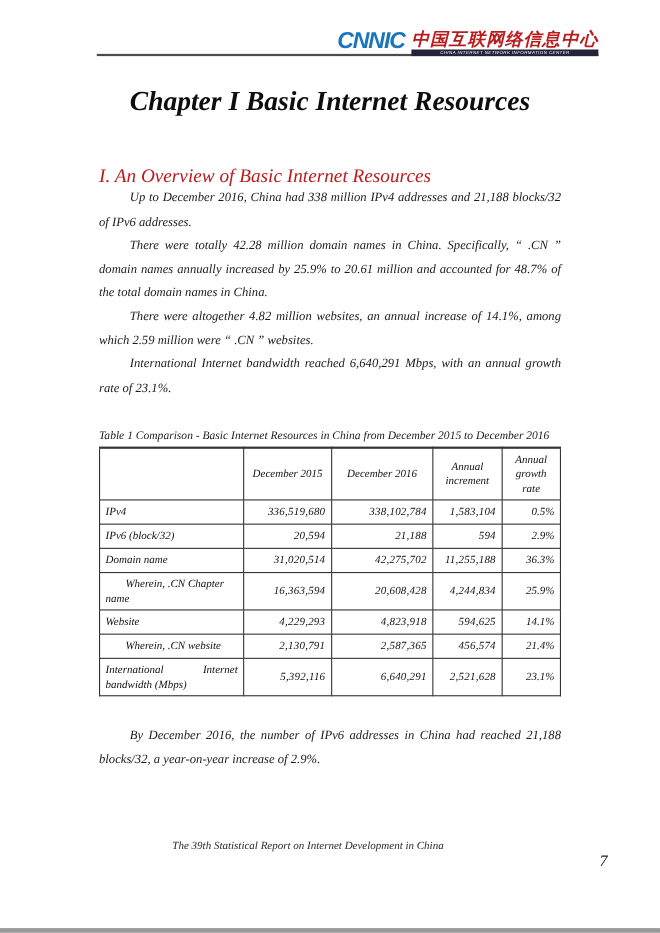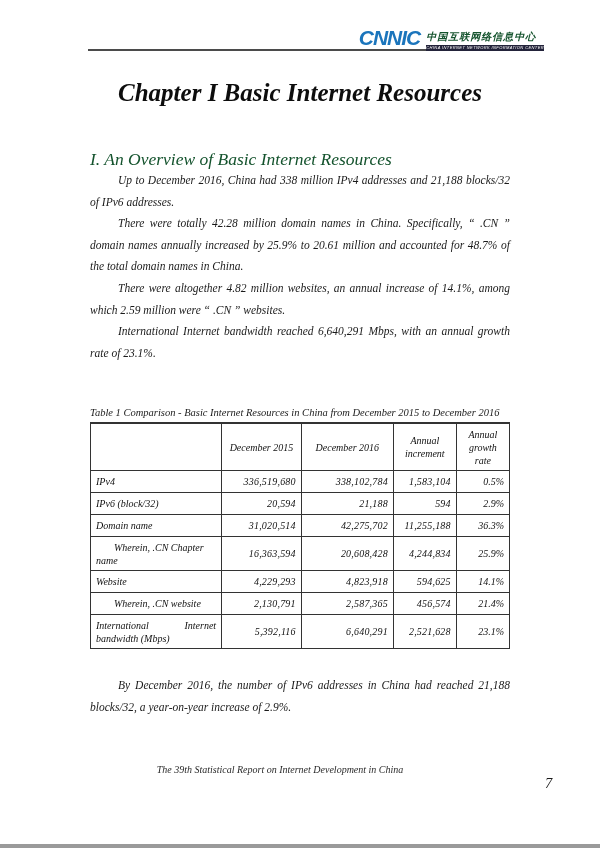--- a/index.html
+++ b/index.html
@@ -22,52 +22,52 @@
     display:flex;justify-content:flex-end;align-items:flex-end;
   }
   .logo{display:flex;align-items:flex-end;gap:6px;margin-bottom:1px;}
   .logo-wordmark{
     font-family:"Liberation Sans",sans-serif;
     font-weight:bold;font-size:21px;line-height:20px;
     letter-spacing:-1px;
   }
   .logo-cn-block{display:flex;flex-direction:column;margin-bottom:-3px;}
   .logo-cn{
-    font-size:10px;font-weight:bold;color:#14532d;
+    font-size:16px;font-weight:bold;color:#b91c1c;
     letter-spacing:1px;line-height:14px;white-space:nowrap;
   }
   .logo-strip{
     margin-top:1px;background:#23233a;color:#fff;
     font-family:"Liberation Sans",sans-serif;
     font-size:4px;line-height:6px;height:6px;
     text-align:center;letter-spacing:.4px;
     white-space:nowrap;overflow:hidden;
   }
 
   
   .content{position:absolute;top:4px;left:90px;width:420px;}
   h1.chapter{
     margin:74px 0 0 0;
     font-size:25px;line-height:30px;font-weight:bold;
     text-align:center;color:#0d0d0d;white-space:nowrap;
   }
   h2.section{
     margin:40px 0 0 0;
-    font-size:17.5px;line-height:22px;font-weight:normal;color:#14532d;
+    font-size:17.5px;line-height:22px;font-weight:normal;color:#b91c1c;
   }
   h2.section2{margin:20px 0 0 0;padding-left:14px;}
   .paragraphs{}
   p.body{
     margin:0;font-size:11.5px;line-height:21.6px;
     text-align:justify;text-indent:28px;color:#1a1a1a;
   }
   p.body.after-heading{margin-top:26px;}
 
   
-  .caption{margin-top:42px;font-size:10.5px;line-height:14px;}
+  .caption{margin-top:26px;font-size:10.5px;line-height:14px;}
   table.res{
     width:100%;border-collapse:collapse;margin-top:2px;
     font-size:10px;color:#111;table-layout:fixed;
   }
   table.res{border-top:2px solid #333;}
   table.res th,table.res td{border:1px solid #333;}
   table.res thead th{
     font-weight:normal;text-align:center;vertical-align:middle;
     height:42px;line-height:13px;padding:2px 4px;
   }

